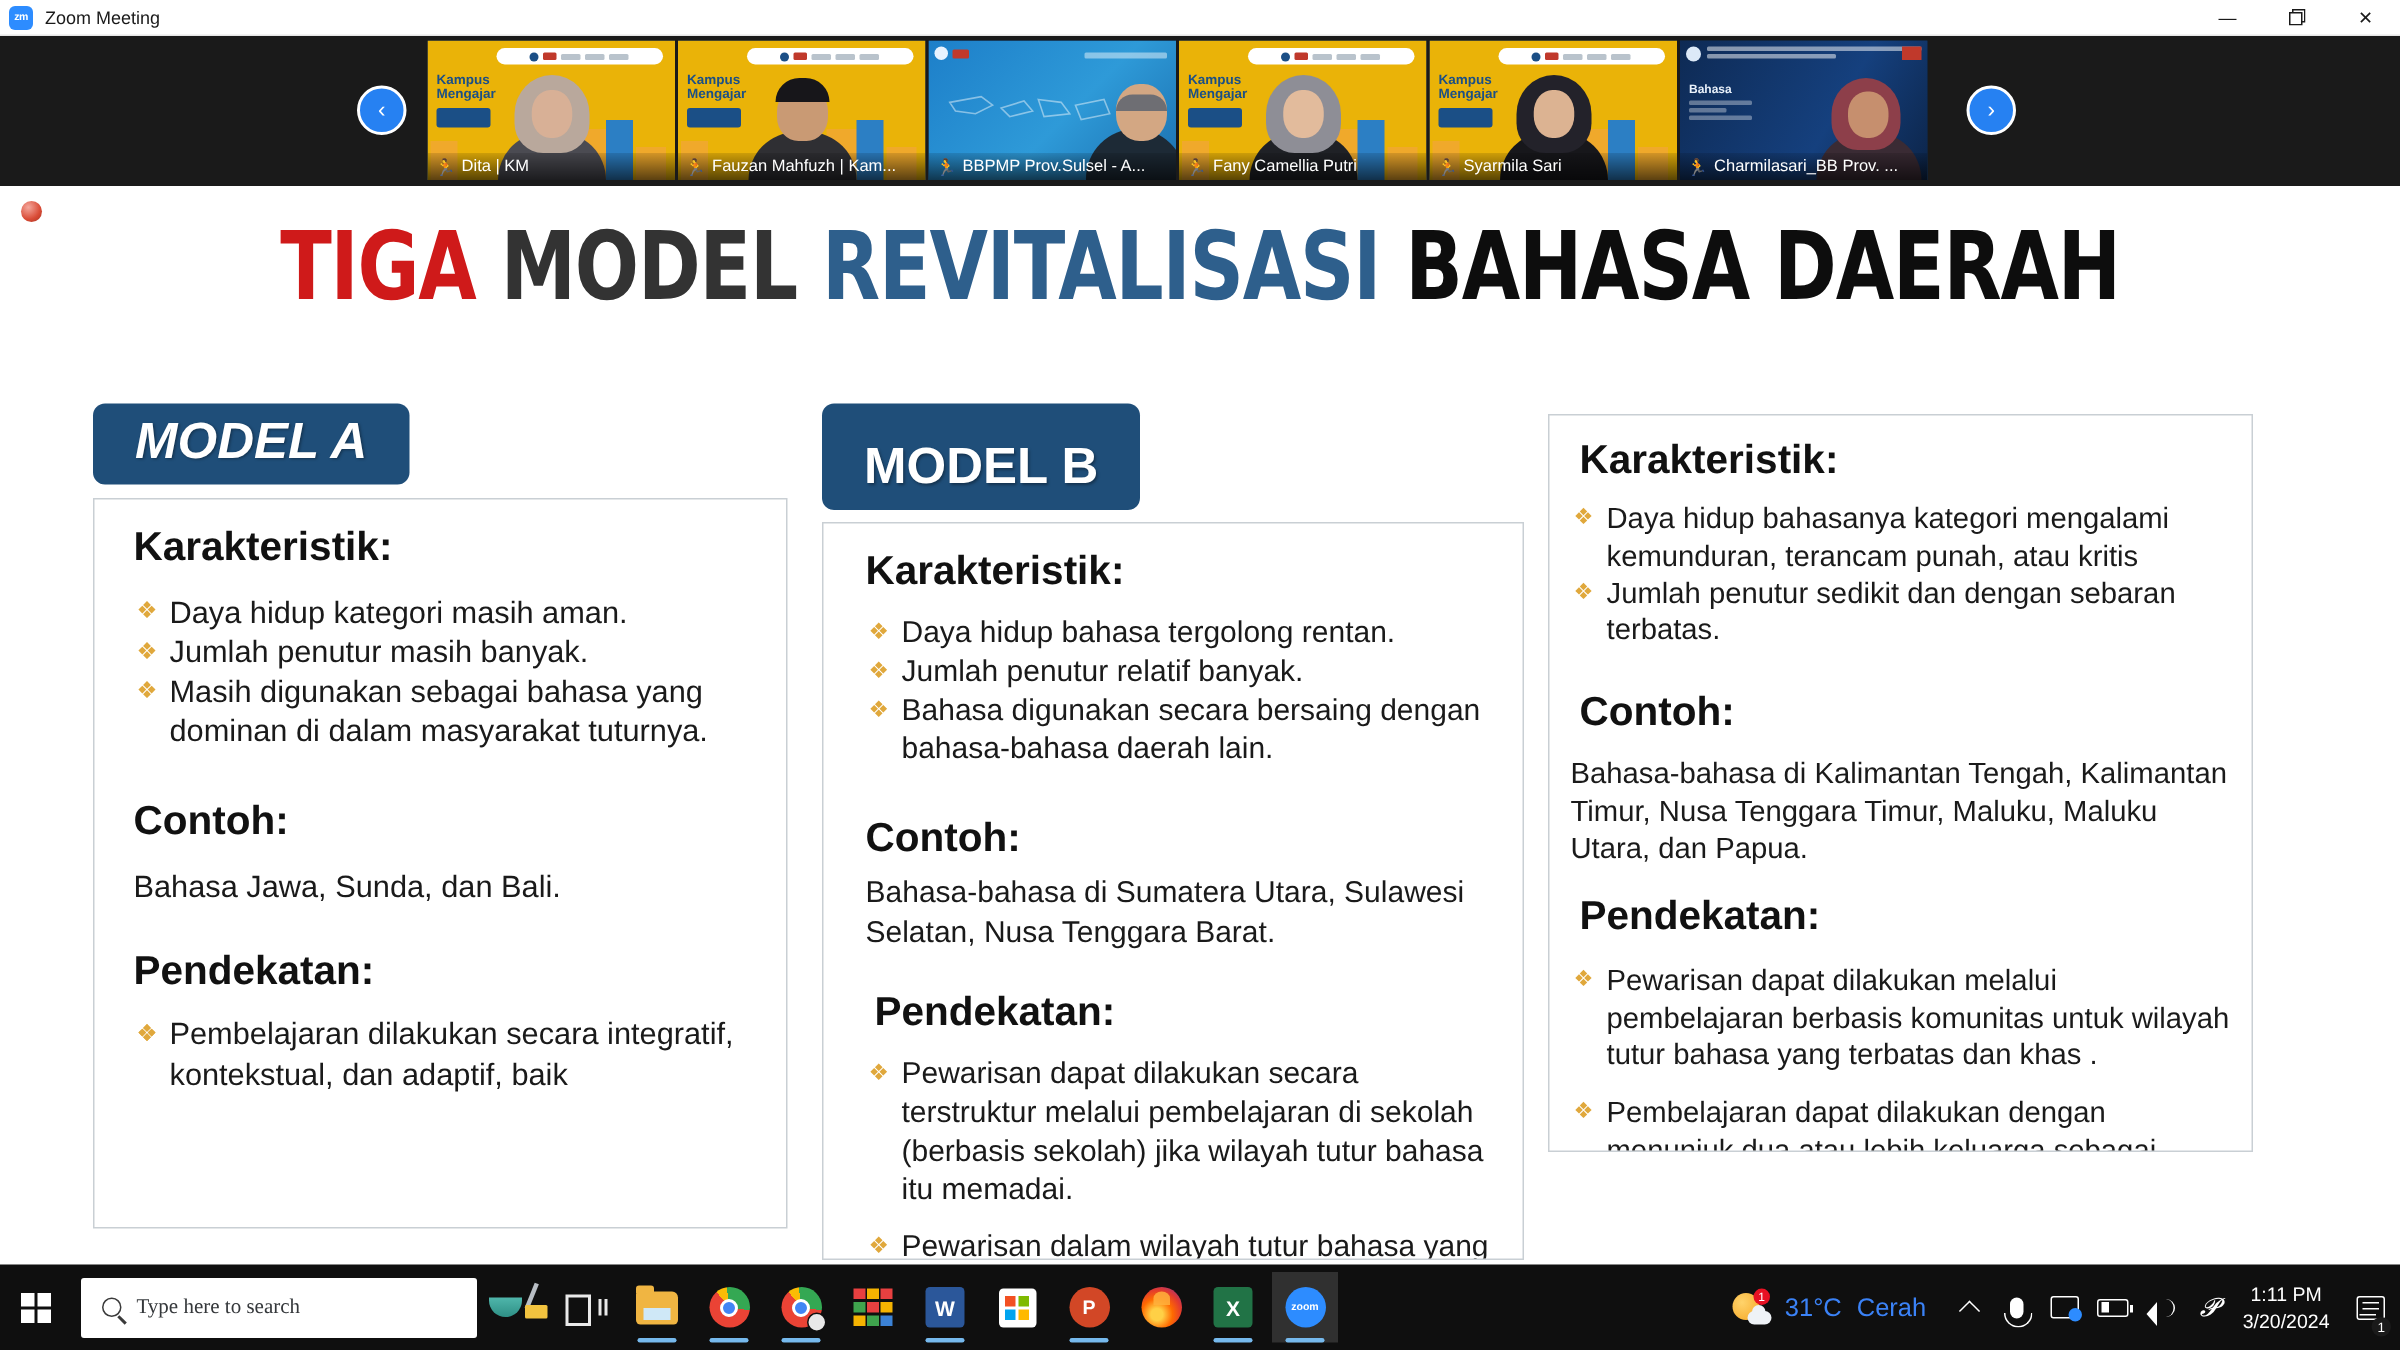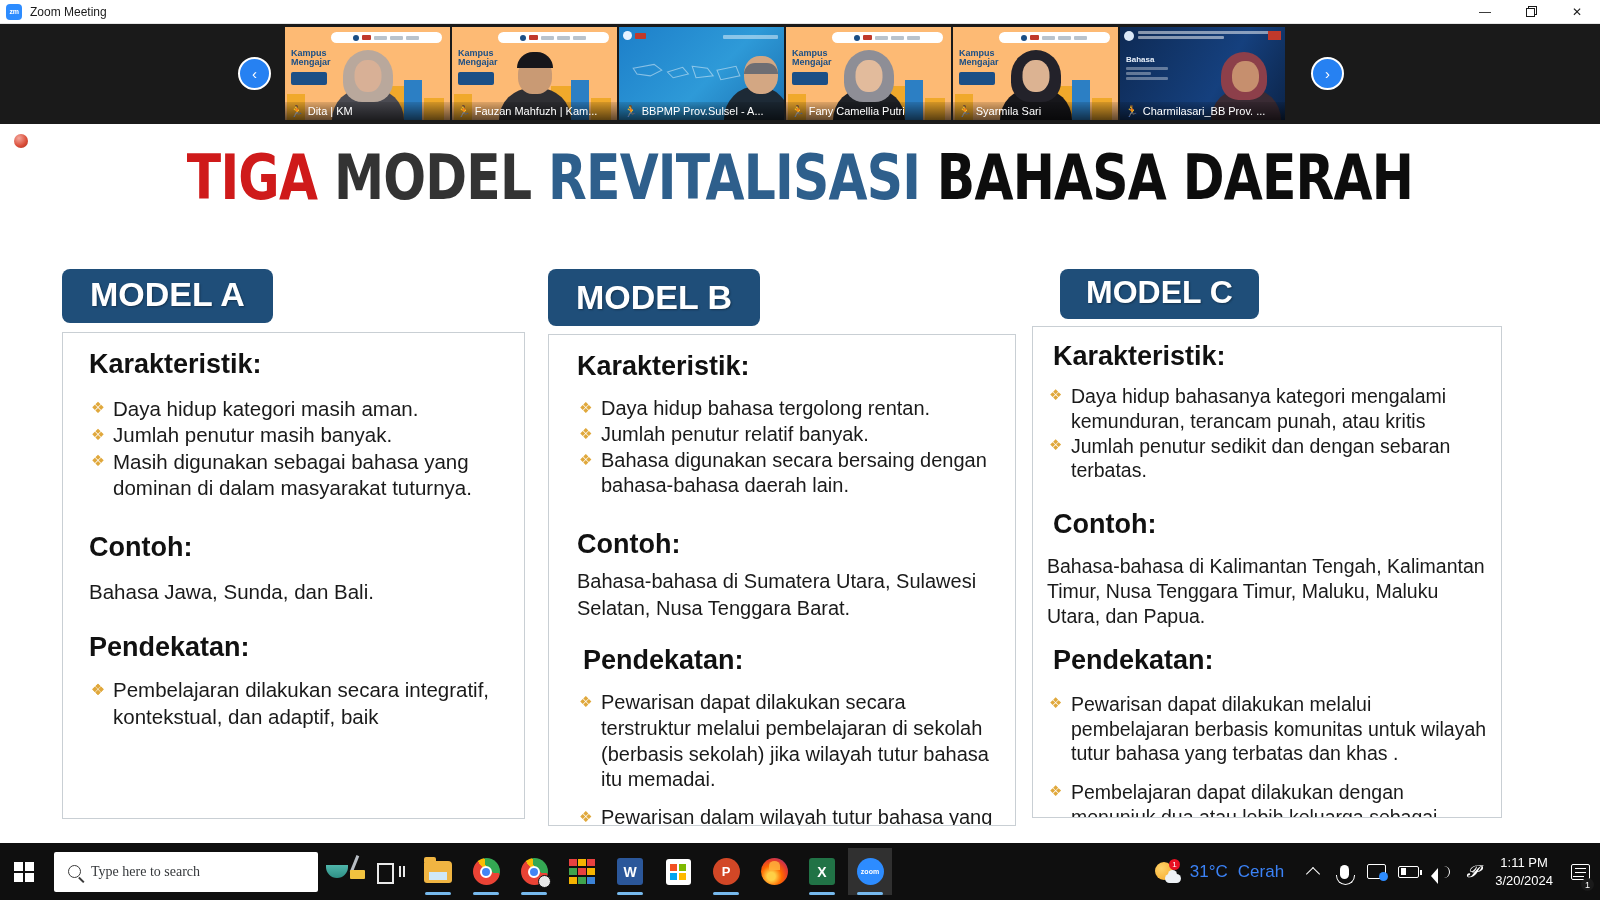--- a/index.html
+++ b/index.html
@@ -54,21 +54,21 @@
   .tile {
     position: relative;
     width: 165px; height: 93px;
     overflow: hidden; background: #0d2b4e;
     cursor: pointer;
   }
   .tile .bg { position: absolute; inset: 0; }
 
   
   .bg-km {
-    background: #fdba74;
+    background: #eab308;
   }
   .bg-km .km-header {
     position: absolute; top: 5px; left: 28%; right: 5%;
     height: 11px; background: #ffffff; border-radius: 6px;
     display: flex; align-items: center; justify-content: center; gap: 3px;
   }
   .km-dot { width: 6px; height: 6px; border-radius: 50%; background: #1b4f86; }
   .km-chip { width: 9px; height: 5px; background: #c0392b; border-radius: 1px; }
   .km-chip2 { width: 13px; height: 4px; background: #b9c3cc; border-radius: 1px; }
   .bg-km .km-brand {
@@ -192,22 +192,22 @@
   .badge {
     display: inline-block;
     background: #1f4e79;
     color: #ffffff;
     font-weight: bold;
     border-radius: 8px;
     text-align: center;
     font-family: "Liberation Sans", sans-serif;
     text-shadow: 1px 1px 2px rgba(0,0,0,0.35);
   }
-  .badge-a { font-size: 34px; padding: 6px 28px 9px 28px; }
-  .badge-b { font-size: 34px; padding: 9px 28px 9px 28px; }
+  .badge-a { font-size: 34px; padding: 6px 28px 9px 28px; font-style: italic; }
+  .badge-b { font-size: 34px; padding: 23px 28px 9px 28px; }
   .badge-c { font-size: 32px; padding: 5px 26px 8px 26px; }
 
   .card {
     border: 1px solid #c9cfd4;
     background: #ffffff;
     overflow: hidden;
   }
   .card-a { width: 463px; height: 487px; margin-top: 9px; padding: 16px 14px 0 26px; }
   .card-b { width: 468px; height: 492px; margin-top: 8px; padding: 16px 14px 0 28px; }
   .card-c { width: 470px; height: 492px; margin-top: 7px; padding: 14px 14px 0 14px; }
@@ -631,21 +631,20 @@
         <div class="para" style="margin-top:8px">Bahasa-bahasa di Sumatera Utara, Sulawesi Selatan, Nusa Tenggara Barat.</div>
         <div class="h-sec" style="margin-top:24px;padding-left:6px">Pendekatan:</div>
         <ul class="bl" style="margin-top:14px">
           <li style="margin-bottom:12px"><span class="dia">❖</span><span>Pewarisan dapat dilakukan secara terstruktur melalui pembelajaran di sekolah (berbasis sekolah) jika wilayah tutur bahasa itu memadai.</span></li>
           <li><span class="dia">❖</span><span>Pewarisan dalam wilayah tutur bahasa yang terbatas dan khas dapat  dilakukan melalui</span></li>
         </ul>
       </div>
     </div>
 
     <div class="col col-c">
-      <div class="badge badge-c" style="margin-left:28px">MODEL C</div>
       <div class="card card-c">
         <div class="h-sec ind">Karakteristik:</div>
         <ul class="bl" style="margin-top:12px">
           <li><span class="dia">❖</span><span>Daya hidup bahasanya kategori mengalami kemunduran, terancam punah, atau kritis</span></li>
           <li><span class="dia">❖</span><span>Jumlah penutur sedikit dan dengan sebaran terbatas.</span></li>
         </ul>
         <div class="h-sec ind" style="margin-top:26px">Contoh:</div>
         <div class="para" style="margin-top:14px">Bahasa-bahasa di Kalimantan Tengah, Kalimantan Timur, Nusa Tenggara Timur, Maluku, Maluku Utara, dan Papua.</div>
         <div class="h-sec ind" style="margin-top:16px">Pendekatan:</div>
         <ul class="bl" style="margin-top:16px">

